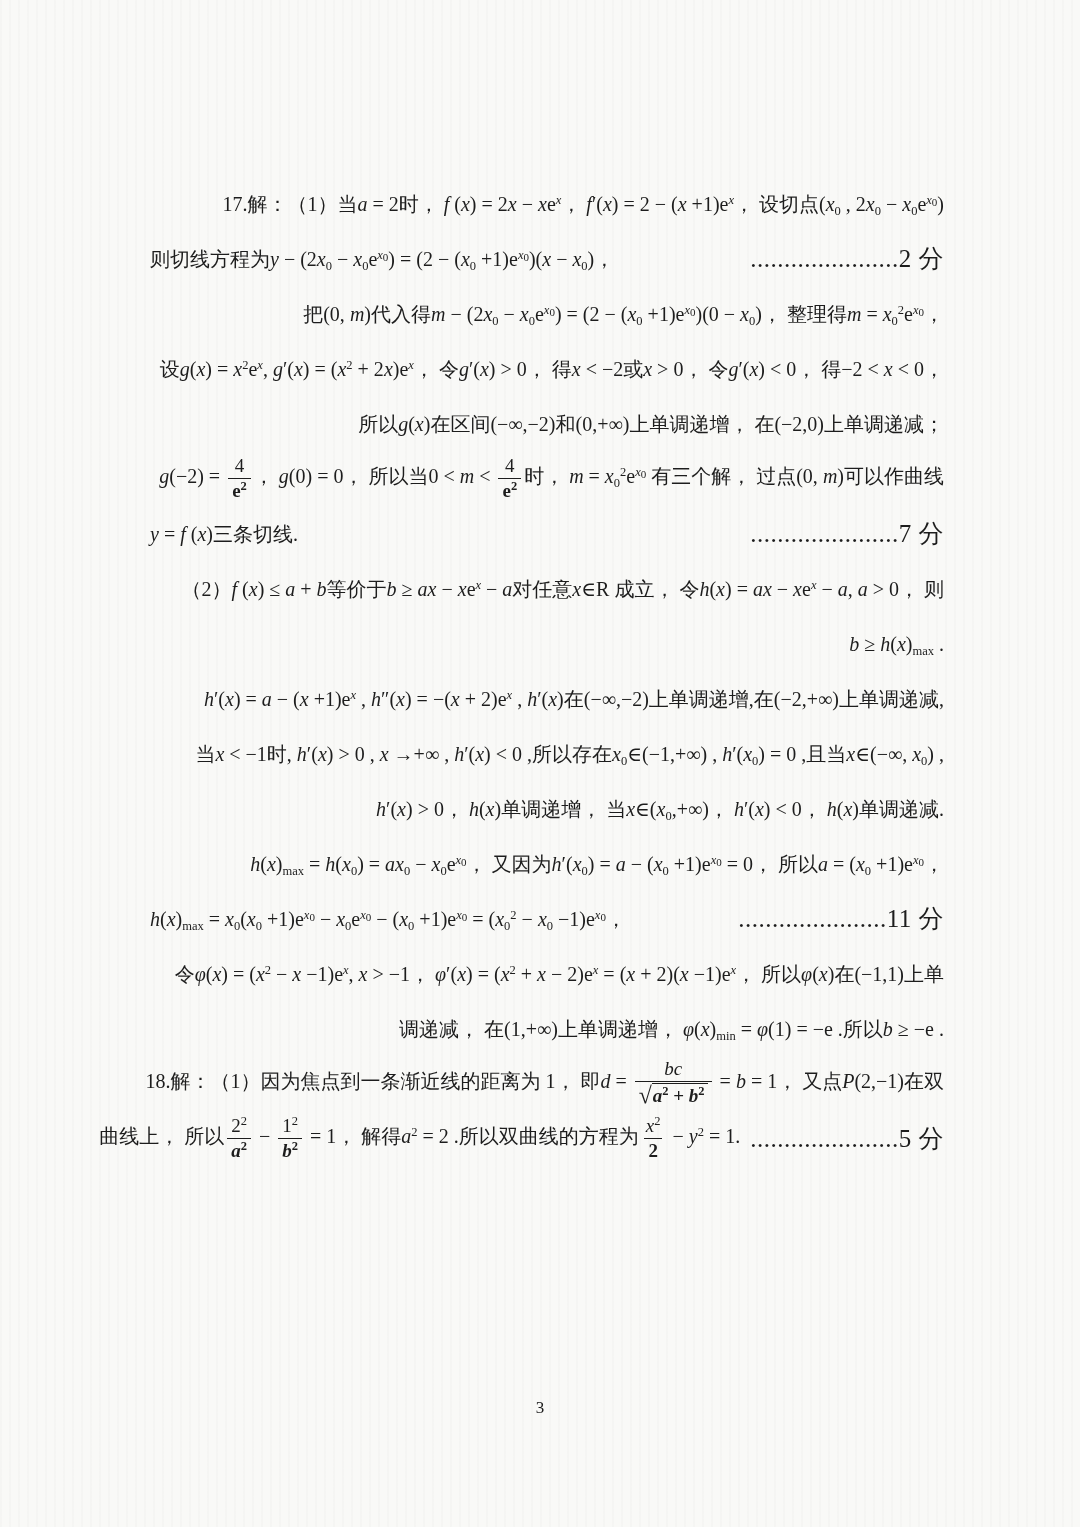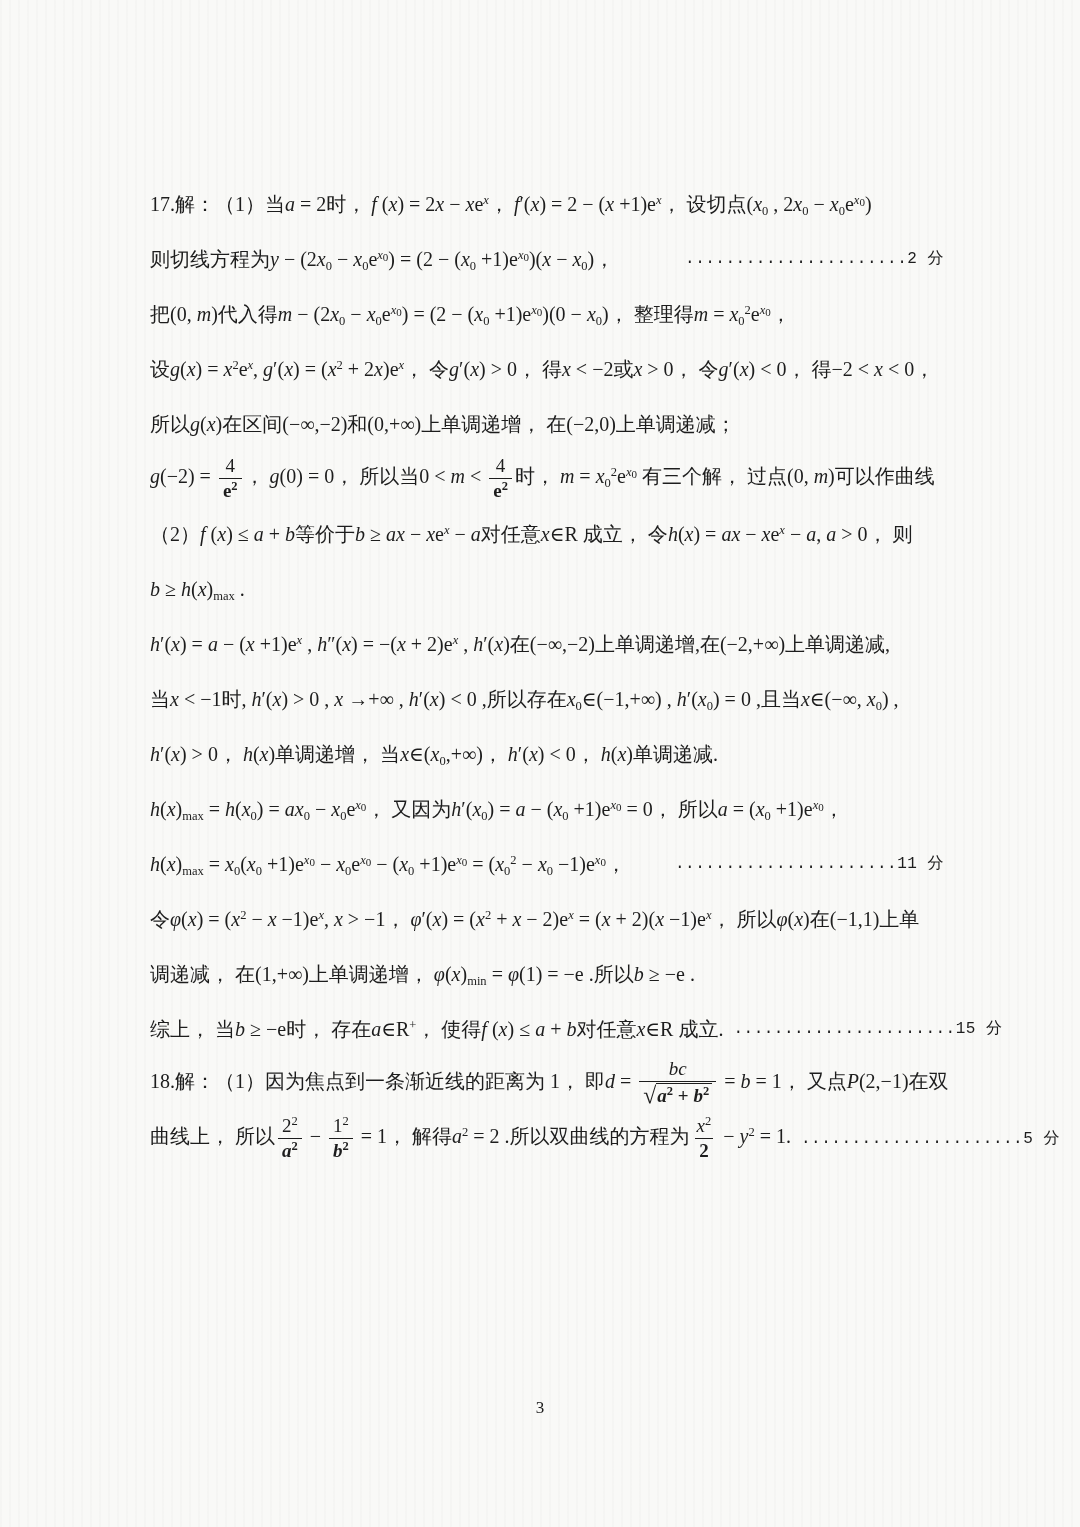--- a/index.html
+++ b/index.html
@@ -29,20 +29,21 @@
     left: 150px; top: 176px;
     width: 794px;
   }
   .line {
     height: 55px;
     display: flex;
     align-items: center;
     font-size: 20px;
     white-space: nowrap;
     overflow: visible;
+    justify-content: flex-end;
   }
   .line.gap { }
   .line-text { display: inline-block; line-height: 30px; }
   .line-text i { font-family: "Liberation Serif", "DejaVu Serif", serif; }
   .line sup, .line sub { font-size: 12.5px; line-height: 0; }
   .line sup { vertical-align: 7px; }
   .line sub { vertical-align: -4px; }
   .line sup sub { vertical-align: -2px; font-size: 11px; }
   .frac {
     display: inline-flex;
@@ -55,23 +56,22 @@
     font-size: 19px;
   }
   .frac .num { padding: 0 4px 1px; }
   .frac .den { border-top: 1.5px solid #1d1d1d; padding: 1px 4px 0; font-weight: bold; }
   .sqrt { display: inline-flex; align-items: flex-start; }
   .sqrt .rad { font-size: 1.25em; line-height: 1.05; }
   .sqrt .bar { border-top: 1.5px solid #1d1d1d; padding: 0 3px 0 1px; line-height: 1.3; }
   .score {
     margin-left: auto;
     padding-left: 10px;
-    font-size: 16px;
+    font-size: 25px;
     letter-spacing: 0.5px;
-    font-family: Liberation Mono, monospace;
   }
   .page-number {
     position: absolute;
     left: 0; top: 1398px;
     width: 100%;
     text-align: center;
     font-size: 17px;
     color: #1d1d1d;
   }
 </style>
@@ -99,20 +99,24 @@
       <div class="line">
         <span class="line-text"><i>g</i>(−2) = <span class="frac">
             <span class="num">4</span>
             <span class="den">e<sup>2</sup></span>
           </span>， <i>g</i>(0) = 0， 所以当0 &lt; <i>m</i> &lt; <span class="frac">
             <span class="num">4</span>
             <span class="den">e<sup>2</sup></span>
           </span>时， <i>m</i> = <i>x</i><sub>0</sub><sup>2</sup>e<sup><i>x</i><sub>0</sub></sup> 有三个解， 过点(0, <i>m</i>)可以作曲线</span>
       </div>
       <div class="line">
+        <span class="line-text"><i>y</i> = <i>f</i> (<i>x</i>)三条切线.</span>
+        <span class="score">......................7 分</span>
+      </div>
+      <div class="line">
         <span class="line-text">（2）<i>f</i> (<i>x</i>) ≤ <i>a</i> + <i>b</i>等价于<i>b</i> ≥ <i>ax</i> − <i>x</i>e<sup><i>x</i></sup> − <i>a</i>对任意<i>x</i>∈R 成立， 令<i>h</i>(<i>x</i>) = <i>ax</i> − <i>x</i>e<sup><i>x</i></sup> − <i>a</i>, <i>a</i> &gt; 0， 则</span>
       </div>
       <div class="line">
         <span class="line-text"><i>b</i> ≥ <i>h</i>(<i>x</i>)<sub>max</sub> .</span>
       </div>
       <div class="line">
         <span class="line-text"><i>h</i>′(<i>x</i>) = <i>a</i> − (<i>x</i> +1)e<sup><i>x</i></sup> , <i>h</i>″(<i>x</i>) = −(<i>x</i> + 2)e<sup><i>x</i></sup> , <i>h</i>′(<i>x</i>)在(−∞,−2)上单调递增,在(−2,+∞)上单调递减,</span>
       </div>
       <div class="line">
         <span class="line-text">当<i>x</i> &lt; −1时, <i>h</i>′(<i>x</i>) &gt; 0 , <i>x</i> →+∞ , <i>h</i>′(<i>x</i>) &lt; 0 ,所以存在<i>x</i><sub>0</sub>∈(−1,+∞) , <i>h</i>′(<i>x</i><sub>0</sub>) = 0 ,且当<i>x</i>∈(−∞, <i>x</i><sub>0</sub>) ,</span>
@@ -125,24 +129,20 @@
       </div>
       <div class="line">
         <span class="line-text"><i>h</i>(<i>x</i>)<sub>max</sub> = <i>x</i><sub>0</sub>(<i>x</i><sub>0</sub> +1)e<sup><i>x</i><sub>0</sub></sup> − <i>x</i><sub>0</sub>e<sup><i>x</i><sub>0</sub></sup> − (<i>x</i><sub>0</sub> +1)e<sup><i>x</i><sub>0</sub></sup> = (<i>x</i><sub>0</sub><sup>2</sup> − <i>x</i><sub>0</sub> −1)e<sup><i>x</i><sub>0</sub></sup>，</span>
         <span class="score">......................11 分</span>
       </div>
       <div class="line">
         <span class="line-text">令<i>φ</i>(<i>x</i>) = (<i>x</i><sup>2</sup> − <i>x</i> −1)e<sup><i>x</i></sup>, <i>x</i> &gt; −1， <i>φ</i>′(<i>x</i>) = (<i>x</i><sup>2</sup> + <i>x</i> − 2)e<sup><i>x</i></sup> = (<i>x</i> + 2)(<i>x</i> −1)e<sup><i>x</i></sup>， 所以<i>φ</i>(<i>x</i>)在(−1,1)上单</span>
       </div>
       <div class="line">
         <span class="line-text">调递减， 在(1,+∞)上单调递增， <i>φ</i>(<i>x</i>)<sub>min</sub> = <i>φ</i>(1) = −e .所以<i>b</i> ≥ −e .</span>
-      </div>
-      <div class="line">
-        <span class="line-text">综上， 当<i>b</i> ≥ −e时， 存在<i>a</i>∈R<sup>+</sup>， 使得<i>f</i> (<i>x</i>) ≤ <i>a</i> + <i>b</i>对任意<i>x</i>∈R 成立.</span>
-        <span class="score">......................15 分</span>
       </div>
       <div class="line gap">
         <span class="line-text">18.解：（1）因为焦点到一条渐近线的距离为 1， 即<i>d</i> = <span class="frac">
             <span class="num"><i>bc</i></span>
             <span class="den"><span class="sqrt">
                 <span class="rad">√</span>
                 <span class="bar"><i>a</i><sup>2</sup> + <i>b</i><sup>2</sup></span>
               </span></span>
           </span> = <i>b</i> = 1， 又点<i>P</i>(2,−1)在双</span>
       </div>

